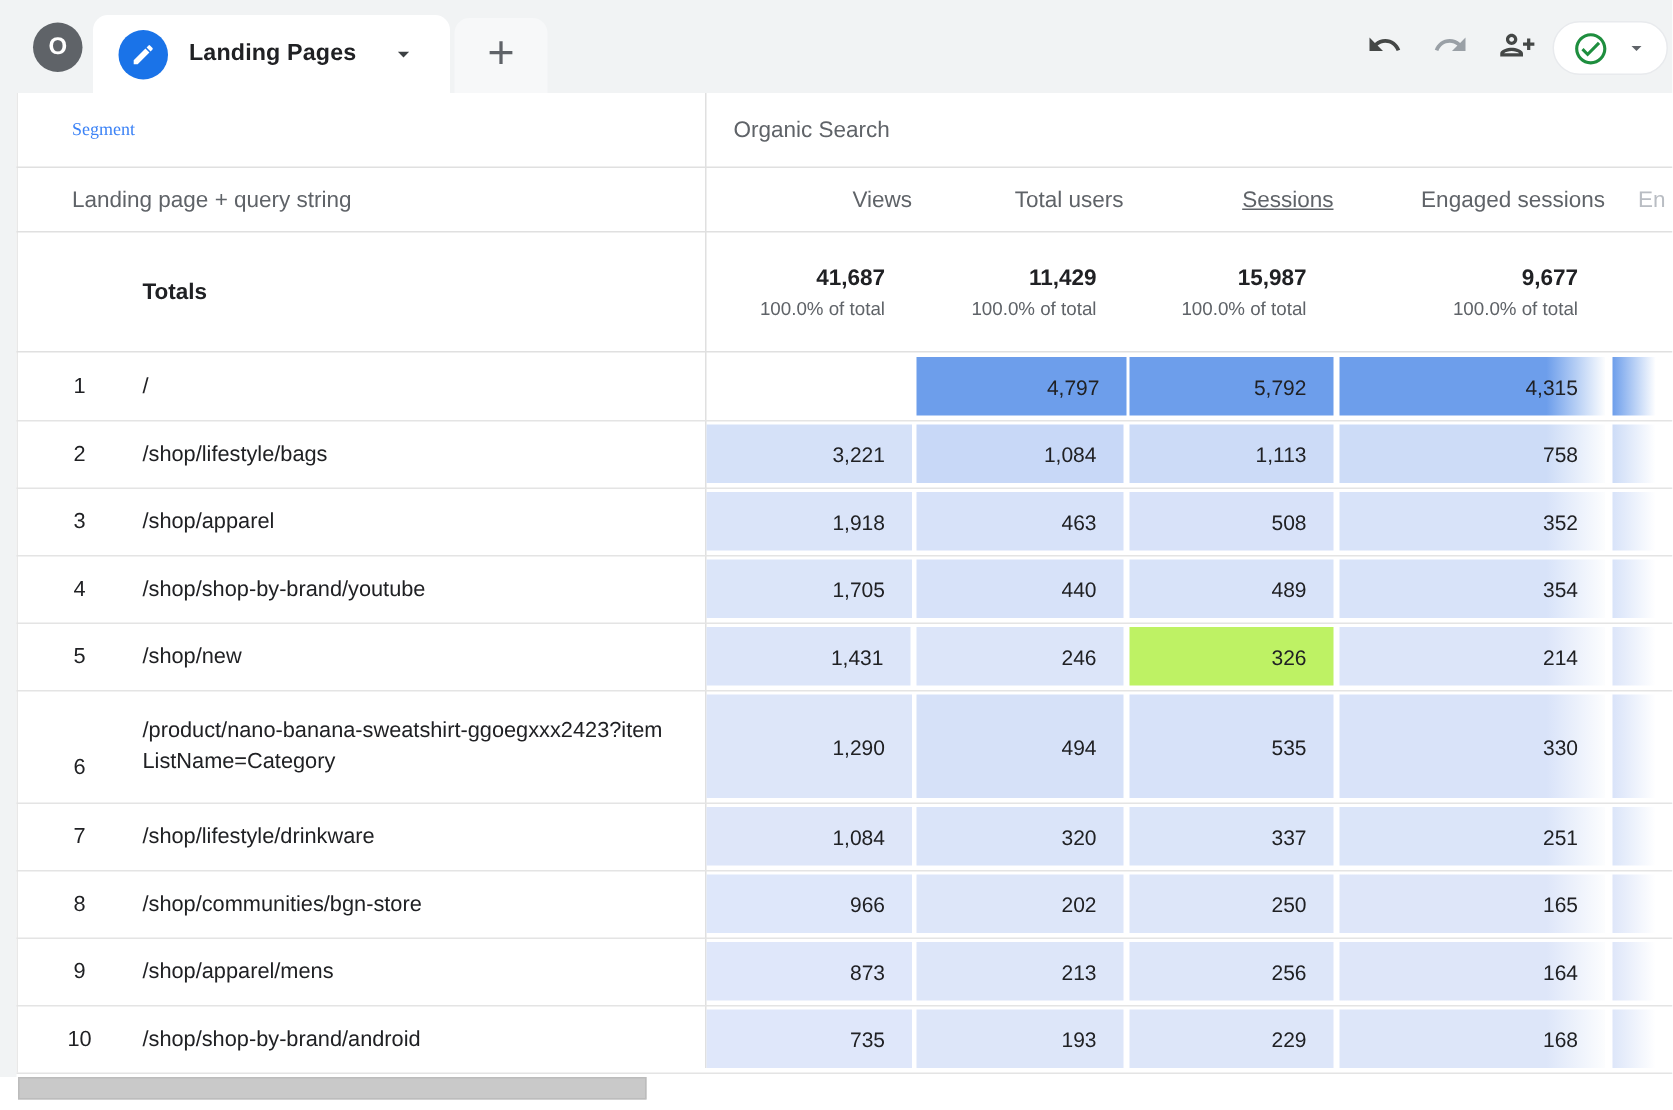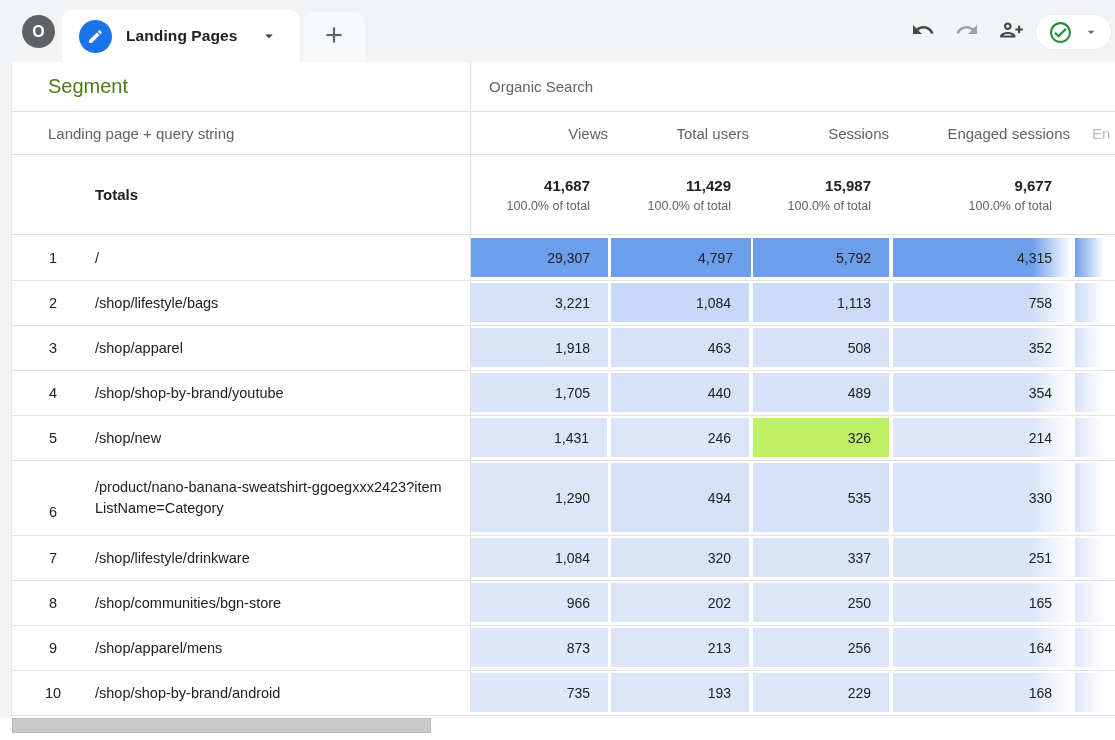--- a/index.html
+++ b/index.html
@@ -20,21 +20,21 @@
   
   .gutter { position:absolute; left:0; top:62px; width:11px; height:656px; background:#f1f3f4; }
   .panel { position:absolute; left:11px; top:62px; width:1104px; height:653px; background:#fff; border-left:1px solid #e8e8e8; }
   .vline { position:absolute; left:470px; top:62px; width:1px; height:650px; background:#e0e0e0; }
 
   .hrow { position:absolute; left:11px; width:1104px; border-bottom:1px solid #e0e0e0; }
   .seg-row { top:62px; height:50px; }
   .dim-row { top:112px; height:43px; }
   .totals-row { top:155px; height:80px; }
 
-  .seg-label { position:absolute; left:37px; top:0; height:100%; display:flex; align-items:center; font-size:20px; color:#4d7c0f; }
+  .seg-label { position:absolute; left:37px; top:0; height:100%; display:flex; align-items:center; font-size:12px; color:#3b82f6;font-family:Liberation Serif, serif; }
   .seg-value { position:absolute; left:478px; top:0; height:100%; display:flex; align-items:center; font-size:15px; color:#5f6368; }
   .dim-label { position:absolute; left:37px; top:0; height:100%; display:flex; align-items:center; font-size:15px; color:#5f6368; }
 
   .colhead { position:absolute; top:0; height:100%; display:flex; align-items:center; justify-content:flex-end; font-size:15px; color:#5f6368; cursor:pointer; }
   .colhead-partial { position:absolute; top:0; height:100%; display:flex; align-items:center; font-size:15px; color:#b9bdc3; }
 
   .totals-label { position:absolute; left:84px; top:0; height:100%; display:flex; align-items:center; font-size:15px; font-weight:700; color:#202124; }
   .total-cell { position:absolute; top:0; height:100%; display:flex; flex-direction:column; align-items:flex-end; justify-content:center; gap:5px; }
   .total-num { font-size:15px; font-weight:700; color:#202124; }
   .total-sub { font-size:12.5px; color:#5f6368; }
@@ -123,21 +123,21 @@
 
   <div class="hrow seg-row">
     <span class="seg-label">Segment</span>
     <span class="seg-value">Organic Search</span>
   </div>
 
   <div class="hrow dim-row">
     <span class="dim-label">Landing page + query string</span>
     <span class="colhead" style="left:600px; width:138px;">Total users</span>
     <span class="colhead" style="left:460px; width:137px;">Views</span>
-    <span class="colhead" style="left:742px; width:136px;">Sessions</span>
+    <span class="colhead" style="left:742px; width:136px;text-decoration:underline;">Sessions</span>
     <span class="colhead" style="left:882px; width:177px;">Engaged sessions</span>
     <span class="colhead-partial" style="left:1081px; width:34px;">En</span>
   </div>
 
   <div class="hrow totals-row">
     <span class="totals-label">Totals</span>
     <div class="total-cell" style="left:460px; width:119px;">
       <span class="total-num">41,687</span>
       <span class="total-sub">100.0% of total</span>
     </div>
@@ -152,21 +152,20 @@
     <div class="total-cell" style="left:882px; width:159px;">
       <span class="total-num">9,677</span>
       <span class="total-sub">100.0% of total</span>
     </div>
   </div>
 
   <div id="rows">
       <div class="drow" style="height: 45px;">
         <span class="rank">1</span>
         <span class="page">/</span>
-        <div class="mcell" style="left: 460px; width: 137px; background: rgb(109, 158, 235);">29,307</div>
         <div class="mcell" style="left: 600px; width: 140px; background: rgb(109, 158, 235);">4,797</div>
         <div class="mcell" style="left: 742px; width: 136px; background: rgb(109, 158, 235);">5,792</div>
         <div class="mcell" style="left: 882px; width: 177px; background: linear-gradient(90deg, rgb(109, 158, 235) 0%, rgb(109, 158, 235) 78%, rgb(252, 253, 254) 100%);">4,315</div>
         <div class="mcell" style="left: 1064px; width: 40px; background: linear-gradient(90deg, rgb(109, 158, 235) 0%, rgba(255, 255, 255, 0.92) 72%, rgb(255, 255, 255) 100%);"></div>
       </div>
       <div class="drow" style="height: 45px;">
         <span class="rank">2</span>
         <span class="page">/shop/lifestyle/bags</span>
         <div class="mcell" style="left: 460px; width: 137px; background: rgb(213, 225, 248);">3,221</div>
         <div class="mcell" style="left: 600px; width: 138px; background: rgb(200, 216, 247);">1,084</div>

